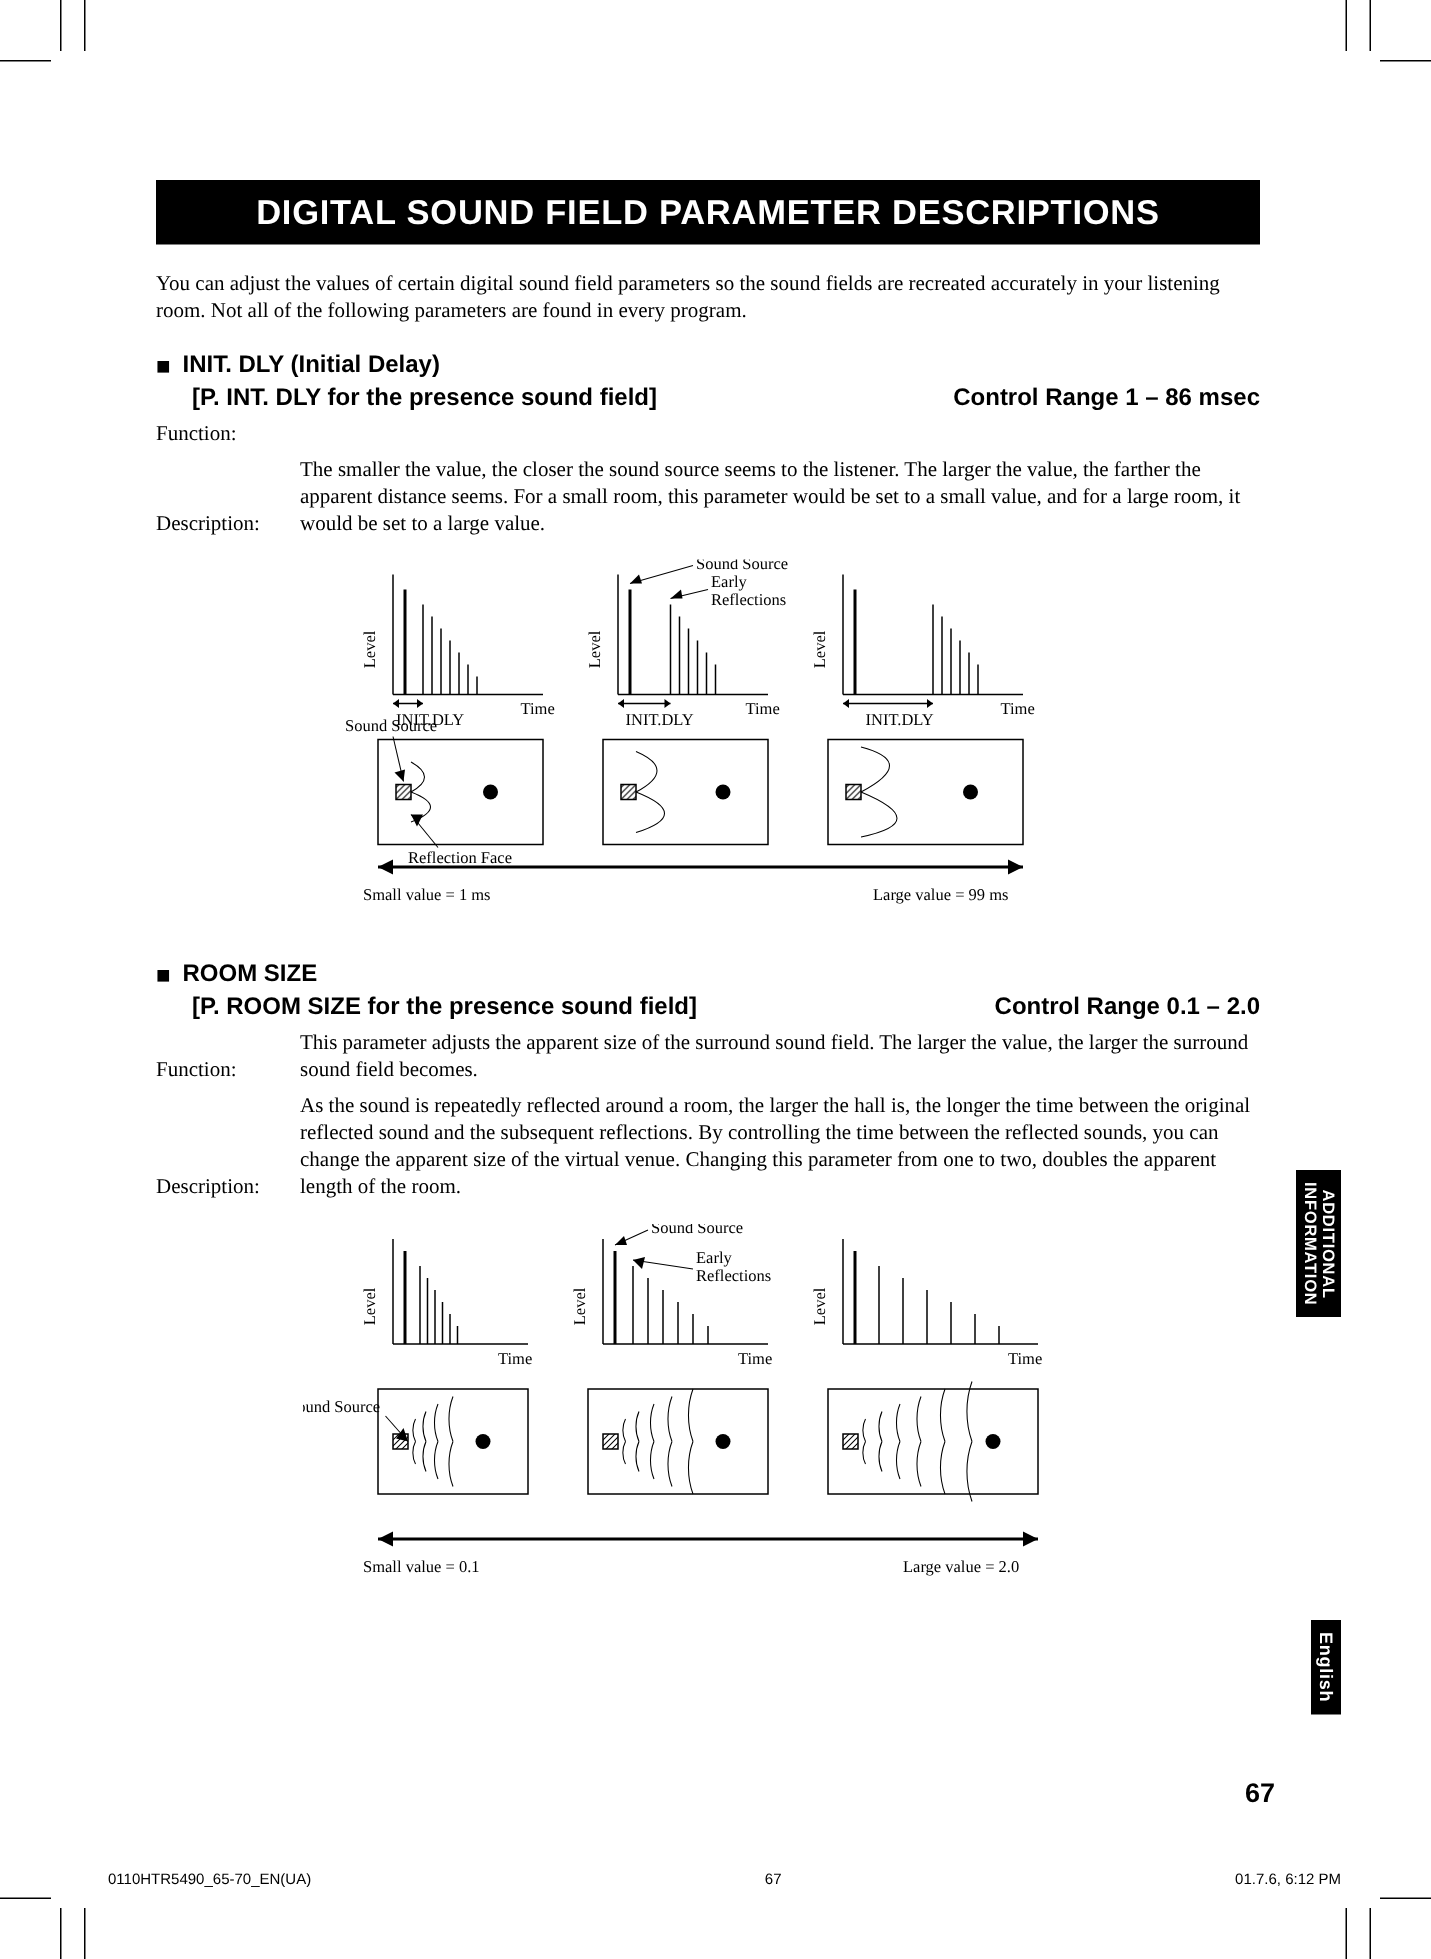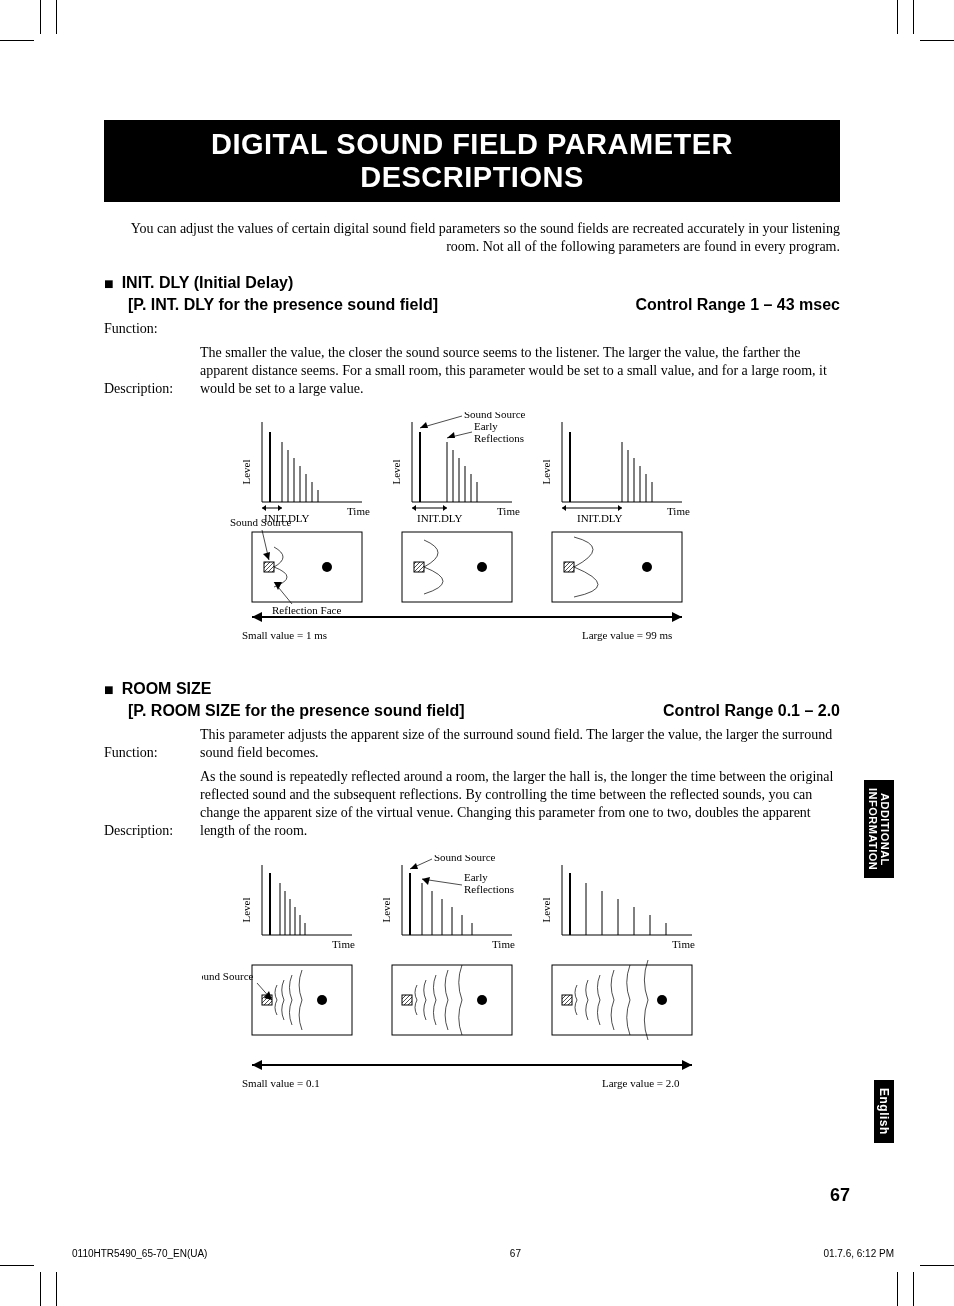--- a/index.html
+++ b/index.html
@@ -21,29 +21,28 @@
     position: absolute;
     left: 104px;
     top: 120px;
     width: 736px;
   }
   .title-bar {
     background: #000;
     color: #fff;
     font-family: Arial, Helvetica, sans-serif;
     font-weight: bold;
-    font-size: 29px;
+    font-size: 23px;
     text-align: center;
     padding: 8px 0;
     letter-spacing: 0.5px;
   }
   .intro {
     margin-top: 18px;
     line-height: 1.3;
-    text-align: right;
   }
   .section-head {
     font-family: Arial, Helvetica, sans-serif;
     font-weight: bold;
     font-size: 16px;
     margin-top: 18px;
     display: flex;
     align-items: flex-start;
   }
   .section-head .sq {
@@ -136,21 +135,21 @@
   <div class="title-bar">DIGITAL SOUND FIELD PARAMETER DESCRIPTIONS</div>
 
   <div class="intro">You can adjust the values of certain digital sound field parameters so the sound fields are recreated accurately in your listening room. Not all of the following parameters are found in every program.</div>
 
   <div class="section-head">
     <span class="sq">■</span>
     <span>INIT. DLY (Initial Delay)</span>
   </div>
   <div class="subhead-row">
     <span>[P. INT. DLY for the presence sound field]</span>
-    <span>Control Range 1 – 43 msec</span>
+    <span>Control Range 1 – 86 msec</span>
   </div>
   <div class="def-row">
     <div class="def-label">Function:</div>
   </div>
   <div class="def-row">
     <div class="def-label">Description:</div>
     <div class="def-body">The smaller the value, the closer the sound source seems to the listener. The larger the value, the farther the apparent distance seems. For a small room, this parameter would be set to a small value, and for a large room, it would be set to a large value.</div>
   </div>
 
   <svg class="diagram" width="520" height="250" viewBox="0 0 520 250">

